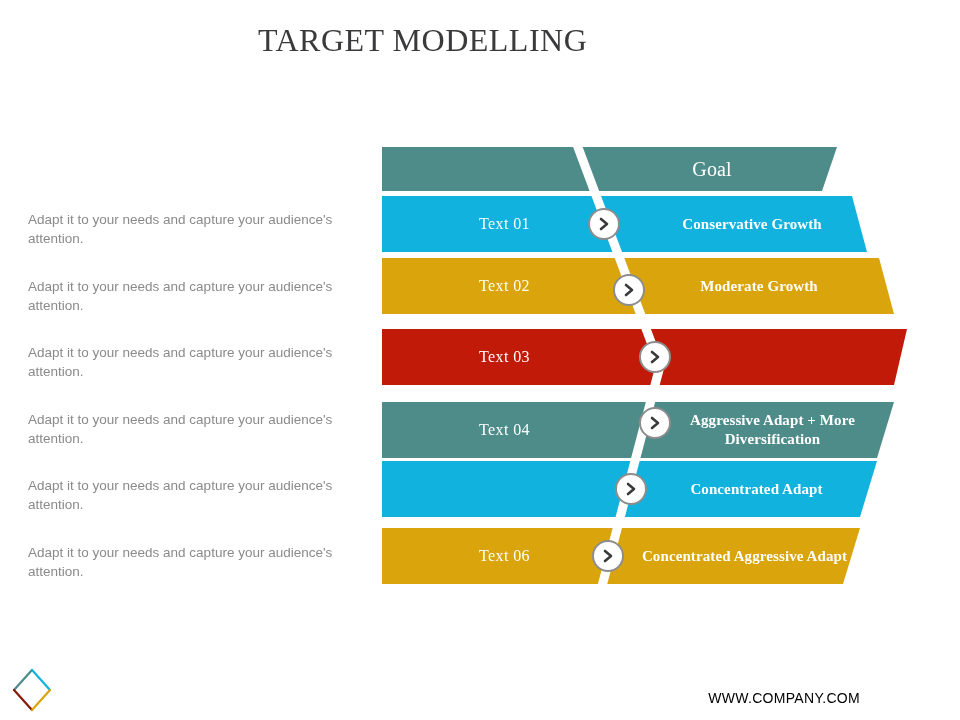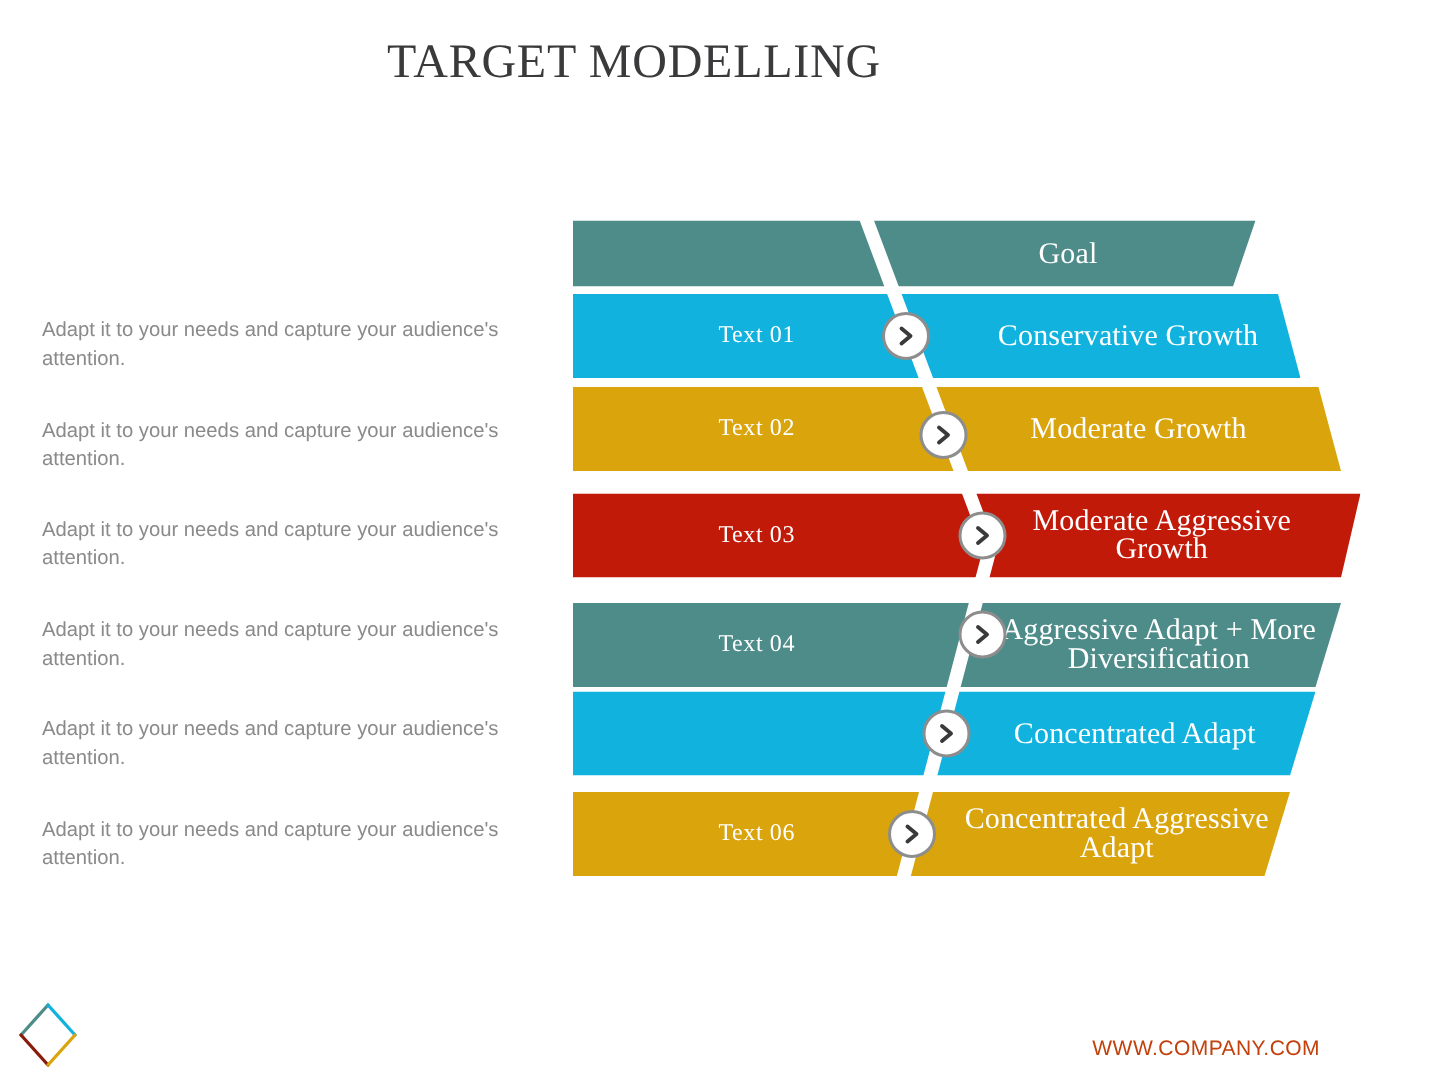--- a/index.html
+++ b/index.html
@@ -74,23 +74,23 @@
     color: #ffffff;
     text-align: center;
     pointer-events: none;
   }
   .bar-label-left {
     left: 0;
     font-size: 16px;
     letter-spacing: 0.4px;
   }
   .bar-label-right {
-    font-size: 20px;
+    font-size: 15px;
     line-height: 19px;
-    font-weight: normal;
+    font-weight: bold;
     letter-spacing: 0.1px;
   }
   .goal-label {
     font-size: 20px;
     font-weight: normal;
   }
 
   
   #stripe-layer {
     position: absolute;
@@ -110,26 +110,26 @@
     box-sizing: border-box;
     display: flex;
     align-items: center;
     justify-content: center;
   }
   .marker svg { display: block; }
 
   
   #footer-url {
     position: absolute;
-    right: 80px;
+    right: 100px;
     top: 690px;
     font-family: "Liberation Sans", sans-serif;
     font-size: 14px;
     letter-spacing: 0.3px;
-    color: #c2410c;
+    color: #000000;
     white-space: nowrap;
   }
   #brand-logo {
     position: absolute;
     left: 8px;
     top: 666px;
     width: 48px;
     height: 48px;
   }
 </style>
@@ -168,21 +168,20 @@
     </svg>
     <div class="bar-label-left" style="width:245px">Text 02</div>
     <div class="bar-label-right" style="left:262px;width:230px">Moderate Growth</div>
   </div>
 
   <div class="bar-row" id="bar-3" style="top:329px;width:525px;height:56px">
     <svg class="bar-shape" viewBox="0 0 525 56" preserveAspectRatio="none">
       <polygon id="poly-3" points="0,0 525,0 512,56 0,56" fill="#C21A09"></polygon>
     </svg>
     <div class="bar-label-left" style="width:245px">Text 03</div>
-    <div class="bar-label-right" style="left:280px;width:225px">Moderate Aggressive Growth</div>
   </div>
 
   <div class="bar-row" id="bar-4" style="top:402px;width:512px;height:56px">
     <svg class="bar-shape" viewBox="0 0 512 56" preserveAspectRatio="none">
       <polygon id="poly-4" points="0,0 512,0 495,56 0,56" fill="#4E8C8A"></polygon>
     </svg>
     <div class="bar-label-left" style="width:245px">Text 04</div>
     <div class="bar-label-right" style="left:283px;width:215px">Aggressive Adapt + More Diversification</div>
   </div>
 

